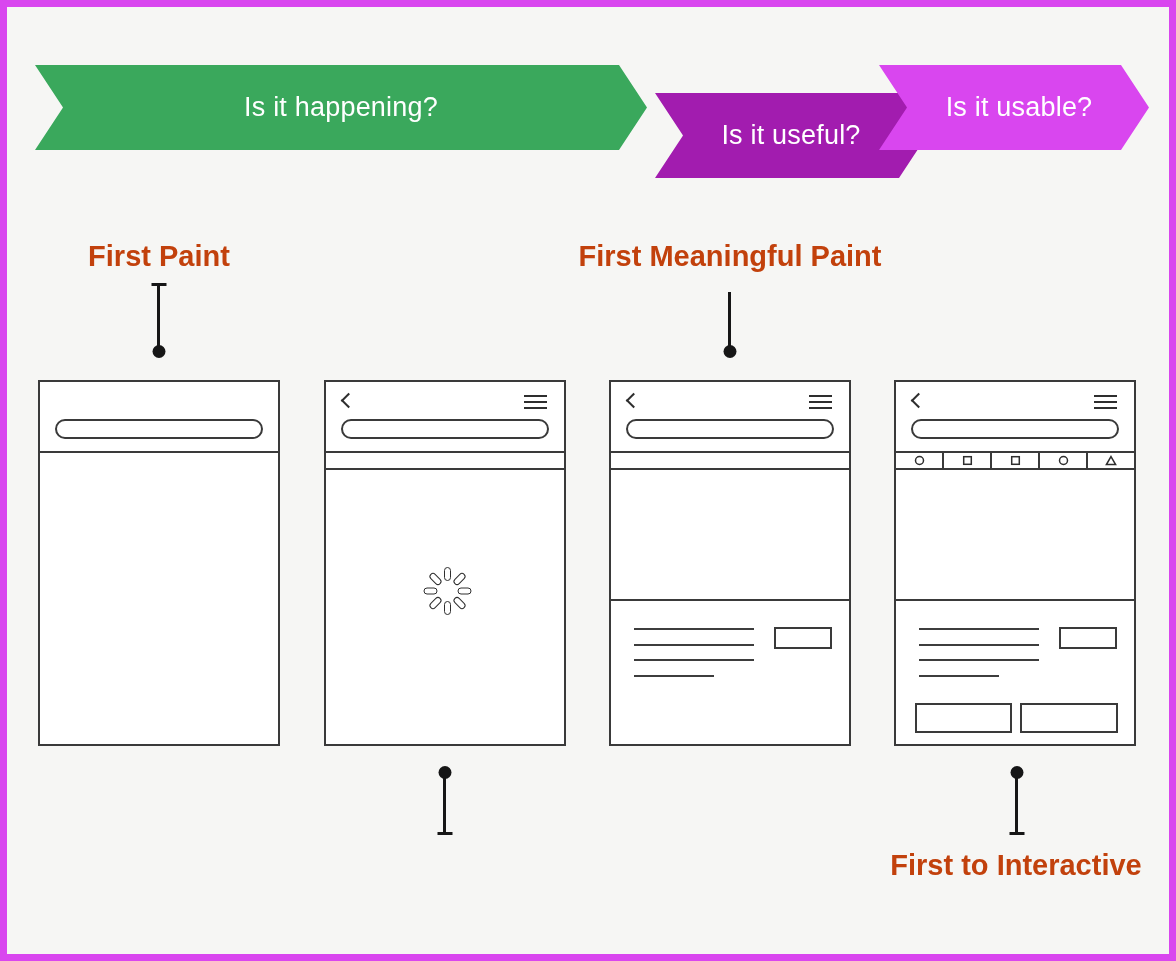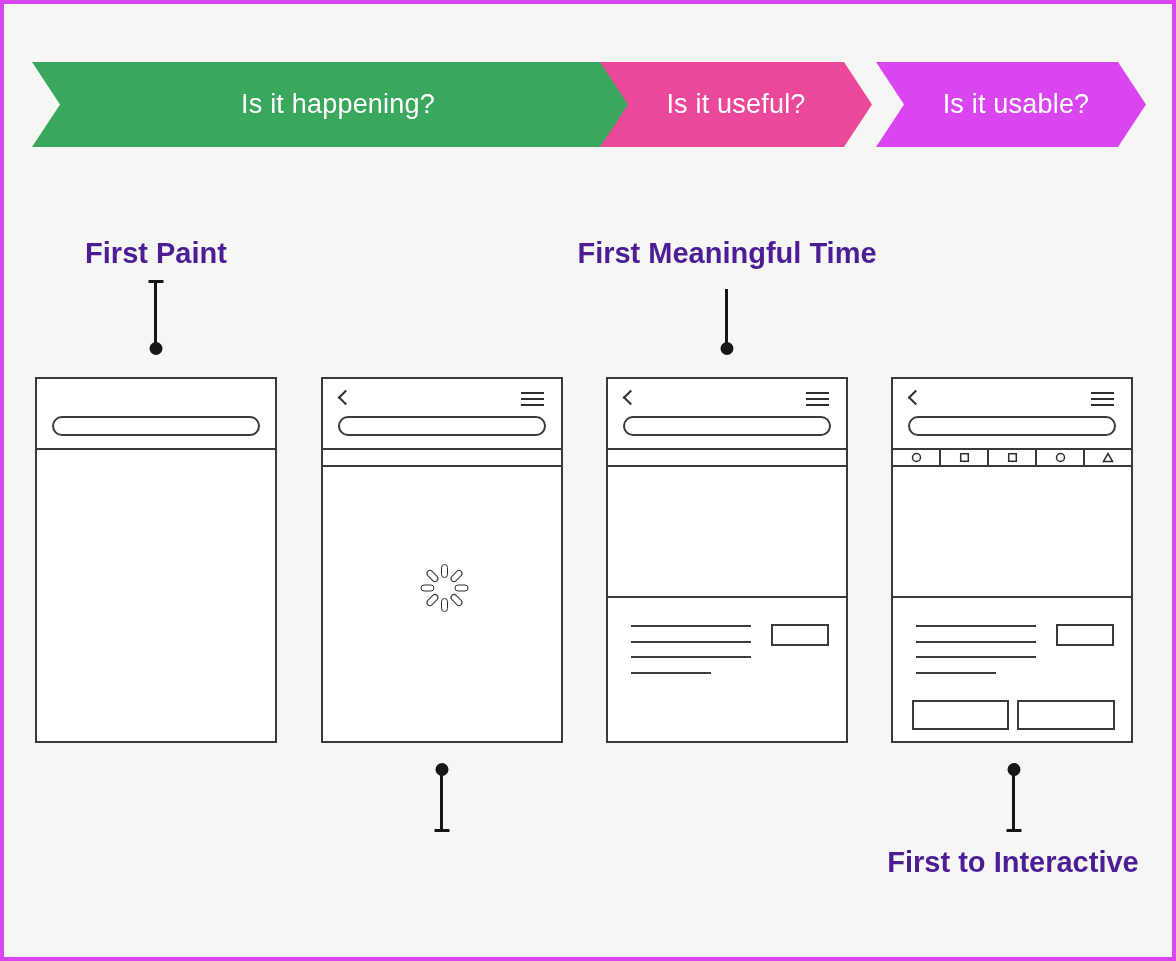--- a/index.html
+++ b/index.html
@@ -6,39 +6,39 @@
   body {
     width:1176px; height:961px;
     font-family:"Liberation Sans", sans-serif;
     background:#f6f6f4;
     position:relative;
     overflow:hidden;
   }
   .canvas {
     position:absolute; inset:0;
     background:#f6f6f4;
-    border:4px solid #d946ef;
+    border:7px solid #d946ef;
     box-sizing:border-box;
   }
 
   
   .arrow {
     position:absolute; top:58px; height:85px;
     display:flex; align-items:center; justify-content:center;
     color:#ffffff; font-size:27px; font-weight:500; letter-spacing:.2px;
     clip-path: polygon(0 0, calc(100% - 28px) 0, 100% 50%, calc(100% - 28px) 100%, 0 100%, 28px 50%);
   }
   .arrow1 { left:28px;  width:612px; background:#3aa85c; }
-  .arrow2 { left:596px; width:272px; background:#ec4899; }
+  .arrow2 { left:648px; width:272px; background:#a21caf;margin-top:28px; }
   .arrow3 { left:872px; width:270px; background:#d946ef; padding-left:10px; box-sizing:border-box; }
 
   
   .metric {
     position:absolute; transform:translateX(-50%);
-    font-size:29px; font-weight:700; color:#4c1d95; white-space:nowrap;
+    font-size:29px; font-weight:700; color:#c2410c; white-space:nowrap;
   }
   .metric-fp  { left:152px;  top:233px; }
   .metric-fmp { left:723px;  top:233px; }
   .metric-fcp { left:438px;  top:842px; }
   .metric-tti { left:1009px; top:842px; }
 
   
   .connector { position:absolute; width:3px; background:#161616; }
   .conn-fp  { left:150px;  top:277px; height:67px; }
   .conn-fmp { left:721px;  top:285px; height:59px; }
@@ -135,21 +135,21 @@
   <div class="arrow arrow3">
     <span>Is it usable?</span>
   </div>
 
   <div class="metric metric-fp">First Paint</div>
   <div class="connector conn-fp">
     <span class="cap top"></span>
     <span class="dot bottom"></span>
   </div>
 
-  <div class="metric metric-fmp">First Meaningful Time</div>
+  <div class="metric metric-fmp">First Meaningful Paint</div>
   <div class="connector conn-fmp">
     <span class="dot bottom"></span>
   </div>
 
   <div class="connector conn-fcp">
     <span class="dot top"></span>
     <span class="cap bottom"></span>
   </div>
 
   <div class="connector conn-tti">

